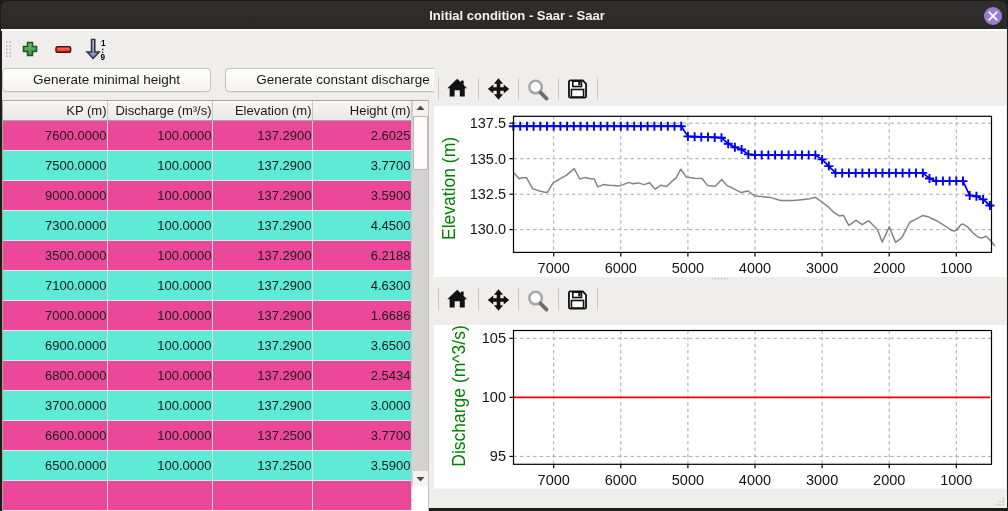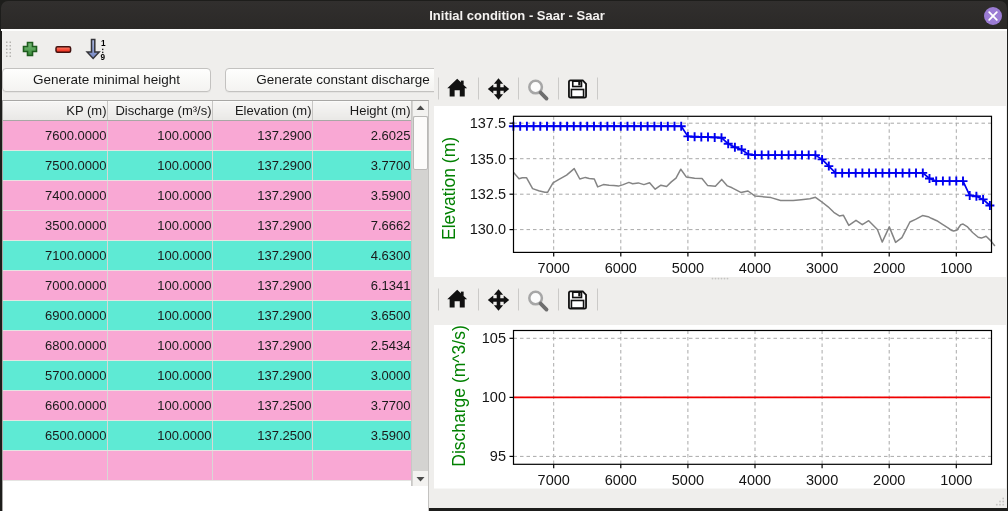--- a/index.html
+++ b/index.html
@@ -16,21 +16,21 @@
 #content { position:absolute; left:1.5px; top:31px; width:1005px; height:477px; background:#efeeec; }
 .btn { position:absolute; top:68px; height:24px; background:linear-gradient(#fefefd,#f4f3f1);
   border:1px solid #c3c2c0; border-radius:4px; font-size:13.5px; color:#1a1a1a;
   text-align:center; line-height:22px; box-shadow:0 1px 0 rgba(0,0,0,0.04); }
 #tablewrap { position:absolute; left:2px; top:100px; width:427px; height:468px;
   background:#fff; border:1px solid #a8a7a5; border-right:1px solid #c3c2c0; overflow:hidden;text-align:right; }
 table { border-collapse:collapse; table-layout:fixed; width:408px; font-size:13px; color:#1a1a1a; }
 th { height:19px; font-weight:normal; background:linear-gradient(#f7f6f5,#e9e8e6);
   border-right:1px solid #c8c7c5; border-bottom:1px solid #a8a7a5; font-size:13px; box-shadow:inset 0 1px 0 #fbfbfa; }
 td { height:30px; padding-left:5px; border-right:1px solid #d8d7d5; border-bottom:1px solid #e5e4e2;
-  background:#f9a8d4; white-space:nowrap; overflow:hidden; }
+  background:#ec4899; white-space:nowrap; overflow:hidden; }
 tr.alt td { background:#5eead4; }
 #vscroll { position:absolute; left:408px; top:0px; width:17px; height:385px; background:#d4d3d1;
   border-left:1px solid #c8c7c5; }
 .sbtn { position:absolute; left:1px; width:15px; height:15px; background:#f3f2f0; }
 #sthumb { position:absolute; left:1px; top:15px; width:15px; height:54px; background:#fcfbfa;
   border:1px solid #b9b8b6; border-radius:2px; }
 .grid { stroke:#a9a9a9; stroke-width:1; stroke-dasharray:3.5 3; fill:none; }
 .spine { stroke:#000; stroke-width:1.2; fill:none; }
 .tick { stroke:#000; stroke-width:1.2; }
 .tl { font-size:14.5px; fill:#141414; }
@@ -110,57 +110,63 @@
             <td>137.2900</td>
             <td>2.6025</td>
           </tr>
 <tr class="alt">
             <td>7500.0000</td>
             <td>100.0000</td>
             <td>137.2900</td>
             <td>3.7700</td>
           </tr>
 <tr>
-            <td>7400.0000</td>
+            <td>9000.0000</td>
             <td>100.0000</td>
             <td>137.2900</td>
             <td>3.5900</td>
           </tr>
+<tr class="alt">
+            <td>7300.0000</td>
+            <td>100.0000</td>
+            <td>137.2900</td>
+            <td>4.4500</td>
+          </tr>
 <tr>
             <td>3500.0000</td>
             <td>100.0000</td>
             <td>137.2900</td>
-            <td>7.6662</td>
+            <td>6.2188</td>
           </tr>
 <tr class="alt">
             <td>7100.0000</td>
             <td>100.0000</td>
             <td>137.2900</td>
             <td>4.6300</td>
           </tr>
 <tr>
             <td>7000.0000</td>
             <td>100.0000</td>
             <td>137.2900</td>
-            <td>6.1341</td>
+            <td>1.6686</td>
           </tr>
 <tr class="alt">
             <td>6900.0000</td>
             <td>100.0000</td>
             <td>137.2900</td>
             <td>3.6500</td>
           </tr>
 <tr>
             <td>6800.0000</td>
             <td>100.0000</td>
             <td>137.2900</td>
             <td>2.5434</td>
           </tr>
 <tr class="alt">
-            <td>5700.0000</td>
+            <td>3700.0000</td>
             <td>100.0000</td>
             <td>137.2900</td>
             <td>3.0000</td>
           </tr>
 <tr>
             <td>6600.0000</td>
             <td>100.0000</td>
             <td>137.2500</td>
             <td>3.7700</td>
           </tr>

